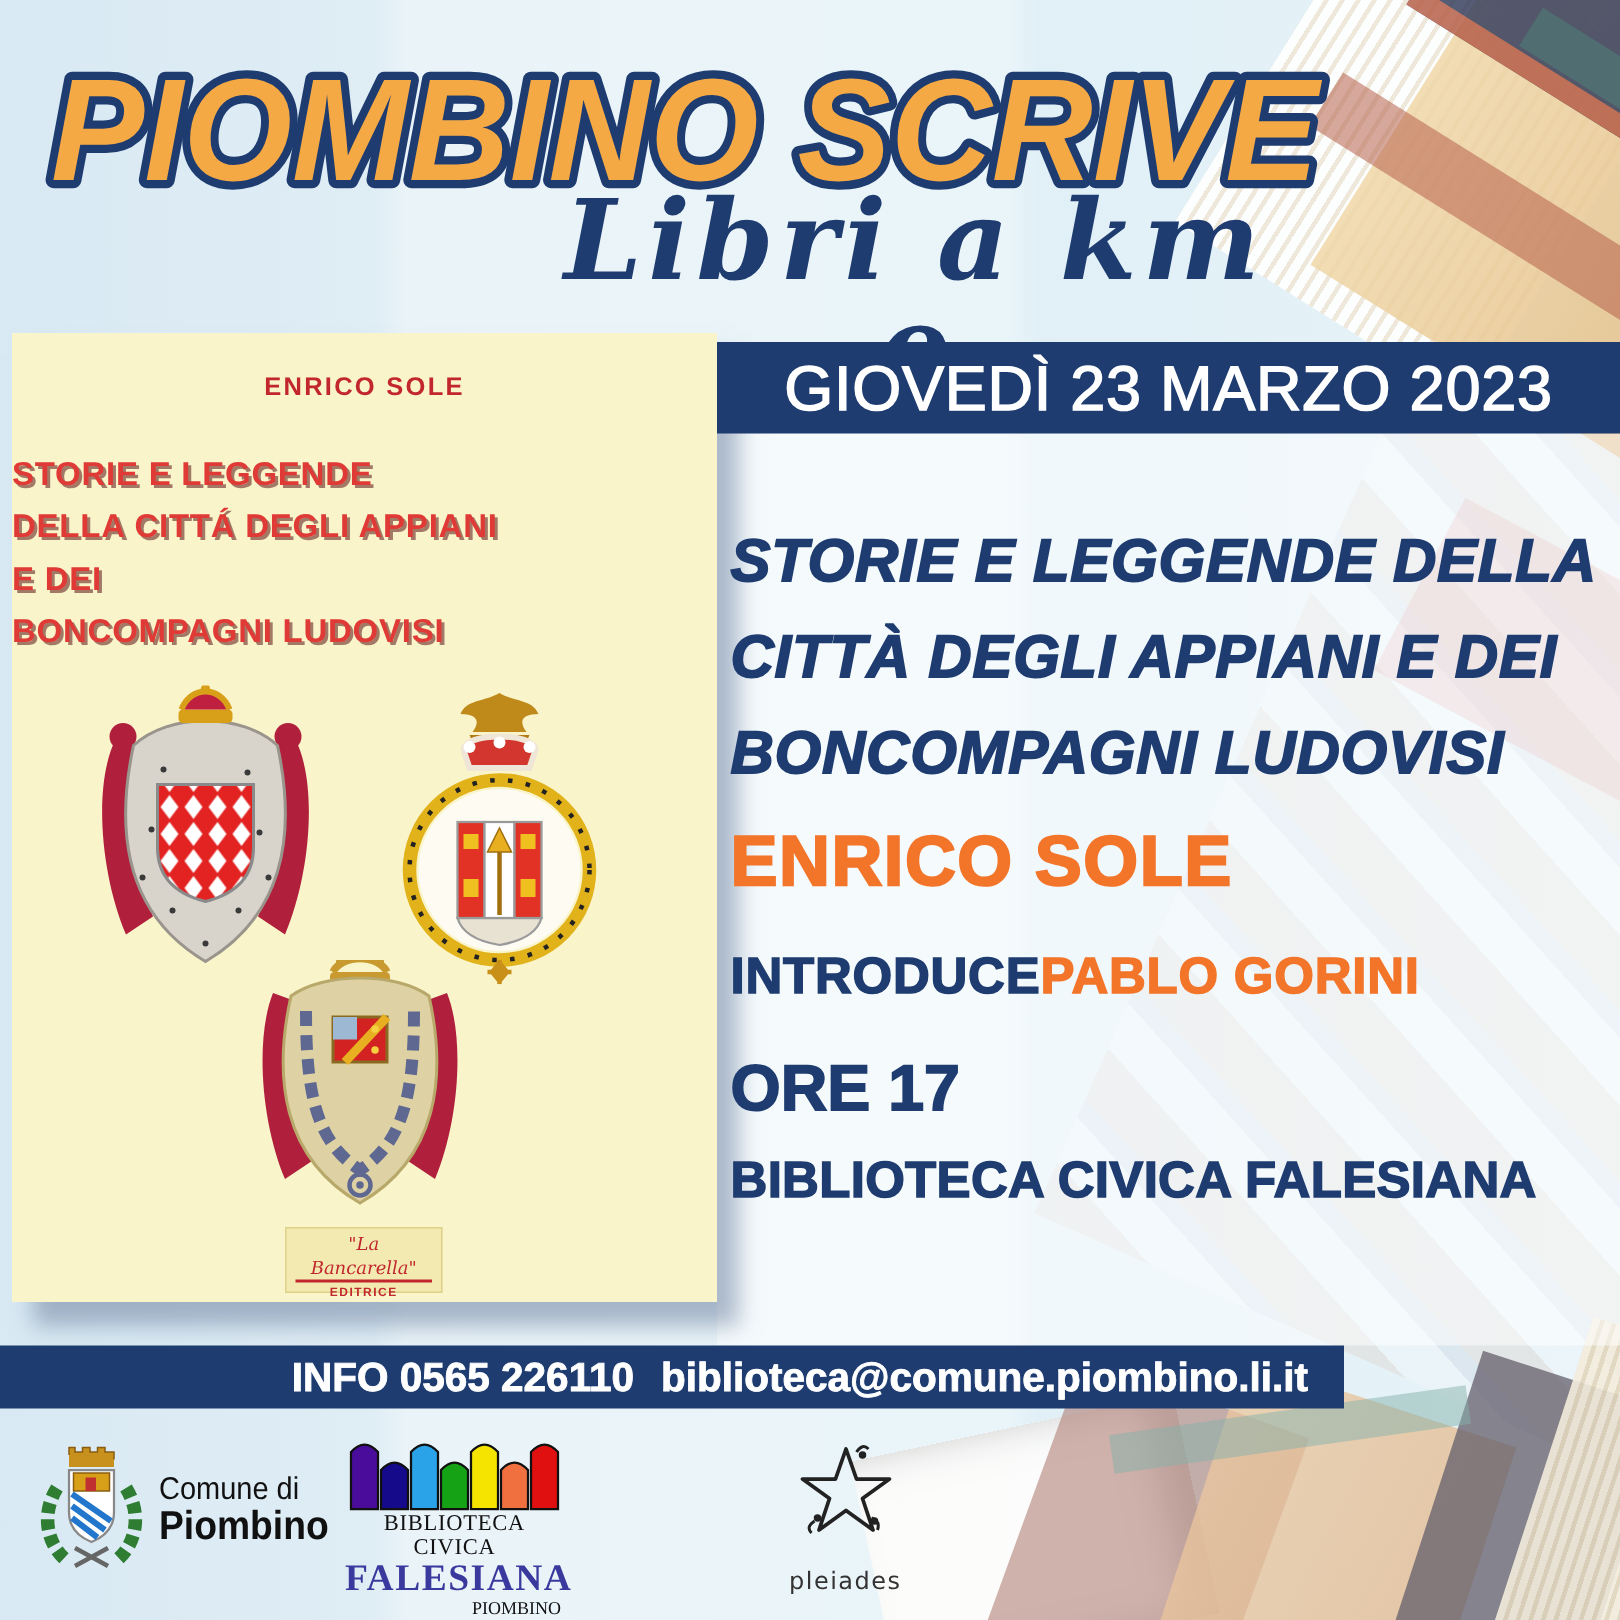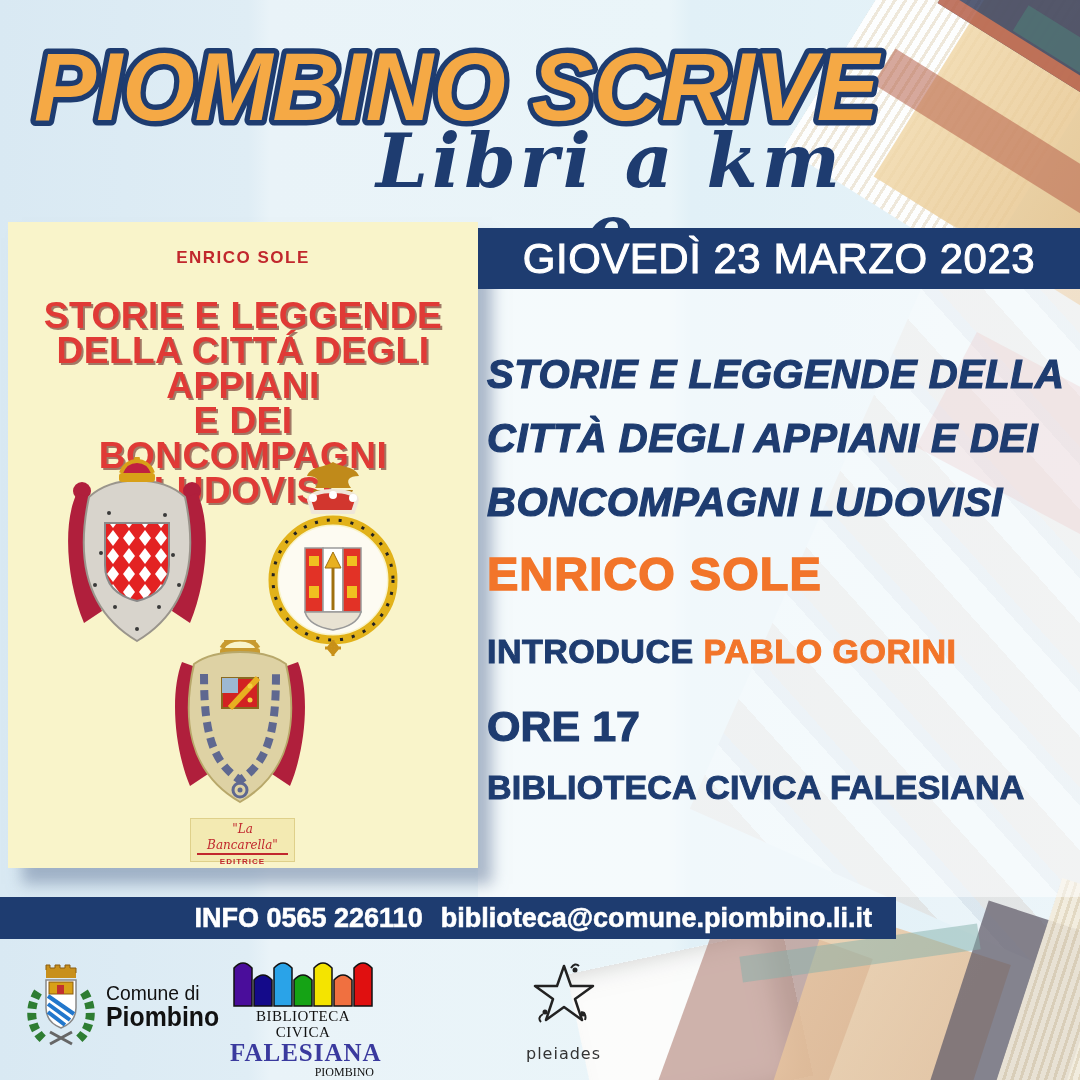--- a/index.html
+++ b/index.html
@@ -40,22 +40,22 @@
   
   .title-svg{position:absolute;left:28px;top:26px;}
   .subtitle{position:absolute;left:335px;top:118px;width:550px;text-align:center;
     font-family:"DejaVu Serif",serif;font-style:italic;font-weight:700;font-size:74px;
     color:#1e3c70;letter-spacing:4px;}
   
   .cover{position:absolute;left:8px;top:222px;width:470px;height:646px;background:#f9f4ca;
     box-shadow:14px 16px 14px rgba(110,130,160,.55);}
   .cover-author{position:absolute;left:0;top:26px;width:100%;text-align:center;
     font-size:17px;font-weight:700;letter-spacing:1.5px;color:#c1272d;}
-  .cover-title{position:absolute;left:0;top:76px;width:100%;text-align:center;
-    font-size:37px;font-weight:700;line-height:35px;color:#e03a36;letter-spacing:.5px;
+  .cover-title{position:absolute;left:0;top:76px;width:100%;
+    font-size:22px;font-weight:700;line-height:35px;color:#e03a36;letter-spacing:.5px;
     text-shadow:2px 2px 0 rgba(90,20,20,.55);}
   .crest{position:absolute;}
   .publisher{position:absolute;left:182px;top:596px;width:103px;height:42px;background:#f3eab2;
     border:1px solid #dfd08a;text-align:center;color:#c1272d;}
   .publisher .pname{font-family:"DejaVu Serif",serif;font-style:italic;font-size:12px;line-height:16px;
     border-bottom:2px solid #c1272d;margin:2px 6px 0 6px;}
   .publisher .psub{font-size:8px;font-weight:700;letter-spacing:1px;line-height:14px;}
   
   .date-banner{position:absolute;left:478px;top:228px;width:602px;height:61px;background:#1e3c70;
     display:flex;align-items:center;justify-content:center;}
@@ -63,21 +63,21 @@
     -webkit-text-stroke:1px #fff;white-space:nowrap;}
   
   .details{position:absolute;left:487px;top:0;width:593px;}
   .bt-line{position:absolute;font-style:italic;font-weight:700;font-size:40px;color:#1e3c70;
     letter-spacing:.5px;-webkit-text-stroke:1.2px #1e3c70;white-space:nowrap;}
   .bt1{top:352px;} .bt2{top:416px;} .bt3{top:480px;}
   .ev-author{position:absolute;top:546px;font-weight:700;font-size:47px;color:#f2752a;
     -webkit-text-stroke:1.5px #f2752a;letter-spacing:1px;}
   .ev-introduce{position:absolute;top:632px;font-weight:700;font-size:34px;color:#1e3c70;
     -webkit-text-stroke:1px #1e3c70;letter-spacing:.5px;white-space:nowrap;}
-  .ev-introduce .who{color:#f2752a;-webkit-text-stroke:1px #f2752a;margin-left:10px;}
+  .ev-introduce .who{color:#f2752a;-webkit-text-stroke:1px #f2752a;}
   .ev-time{position:absolute;top:702px;font-weight:700;font-size:43px;color:#1e3c70;
     -webkit-text-stroke:1.2px #1e3c70;}
   .ev-venue{position:absolute;top:768px;font-weight:700;font-size:34px;color:#1e3c70;
     -webkit-text-stroke:1px #1e3c70;letter-spacing:.2px;white-space:nowrap;}
   
   .info-bar{position:absolute;left:0;top:897px;width:896px;height:42px;background:#1e3c70;
     display:flex;align-items:center;justify-content:flex-end;gap:18px;padding-right:24px;box-sizing:border-box;}
   .info-bar span{color:#fff;font-weight:700;font-size:27px;-webkit-text-stroke:.6px #fff;white-space:nowrap;}
   
   .logo{position:absolute;display:flex;align-items:center;}

